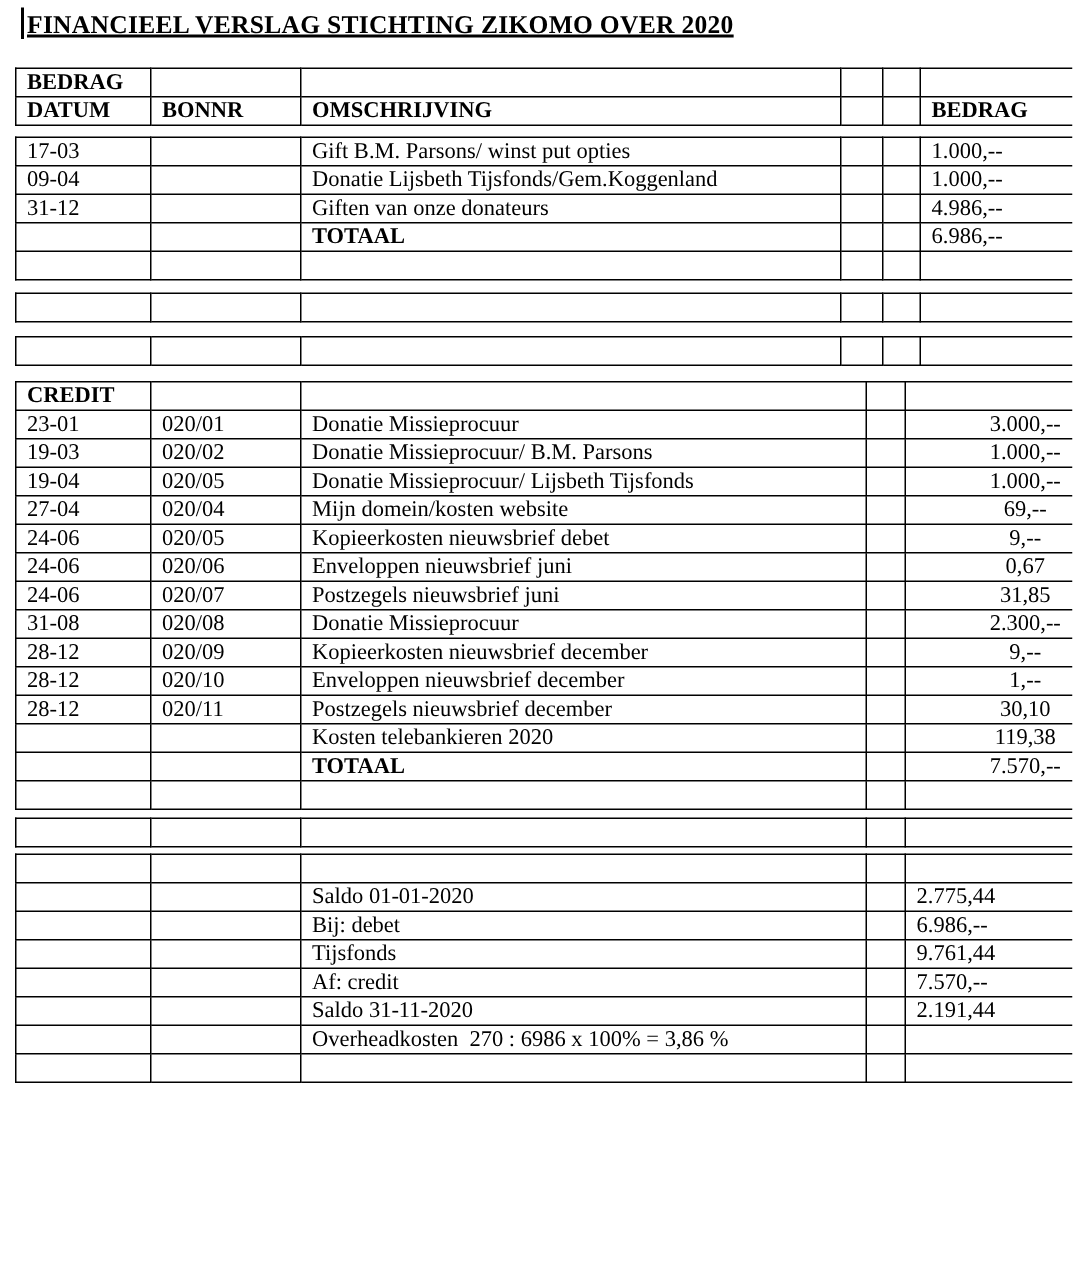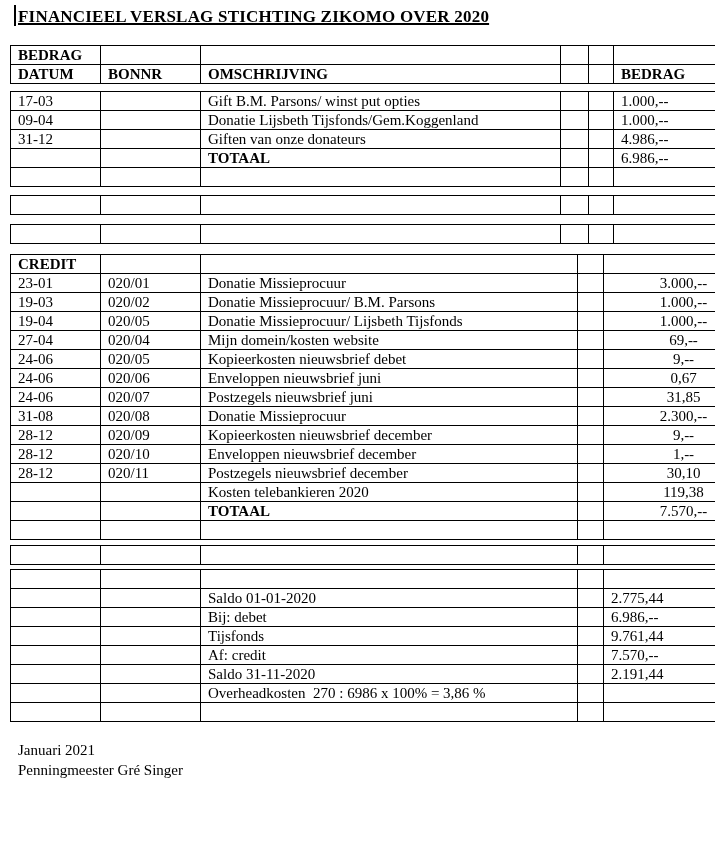--- a/index.html
+++ b/index.html
@@ -328,18 +328,14 @@
     <tr>
       <td class="c1"></td>
           <td class="c2"></td>
       <td class="c3"></td>
           <td class="c4"></td>
       <td class="c5"></td>
     </tr>
   </tbody>
     </table>
 
-  <div class="footer">
-    <div>Januari 2021</div>
-    <div>Penningmeester Gré Singer</div>
-  </div>
 
 </div>
 
 </body></html>

